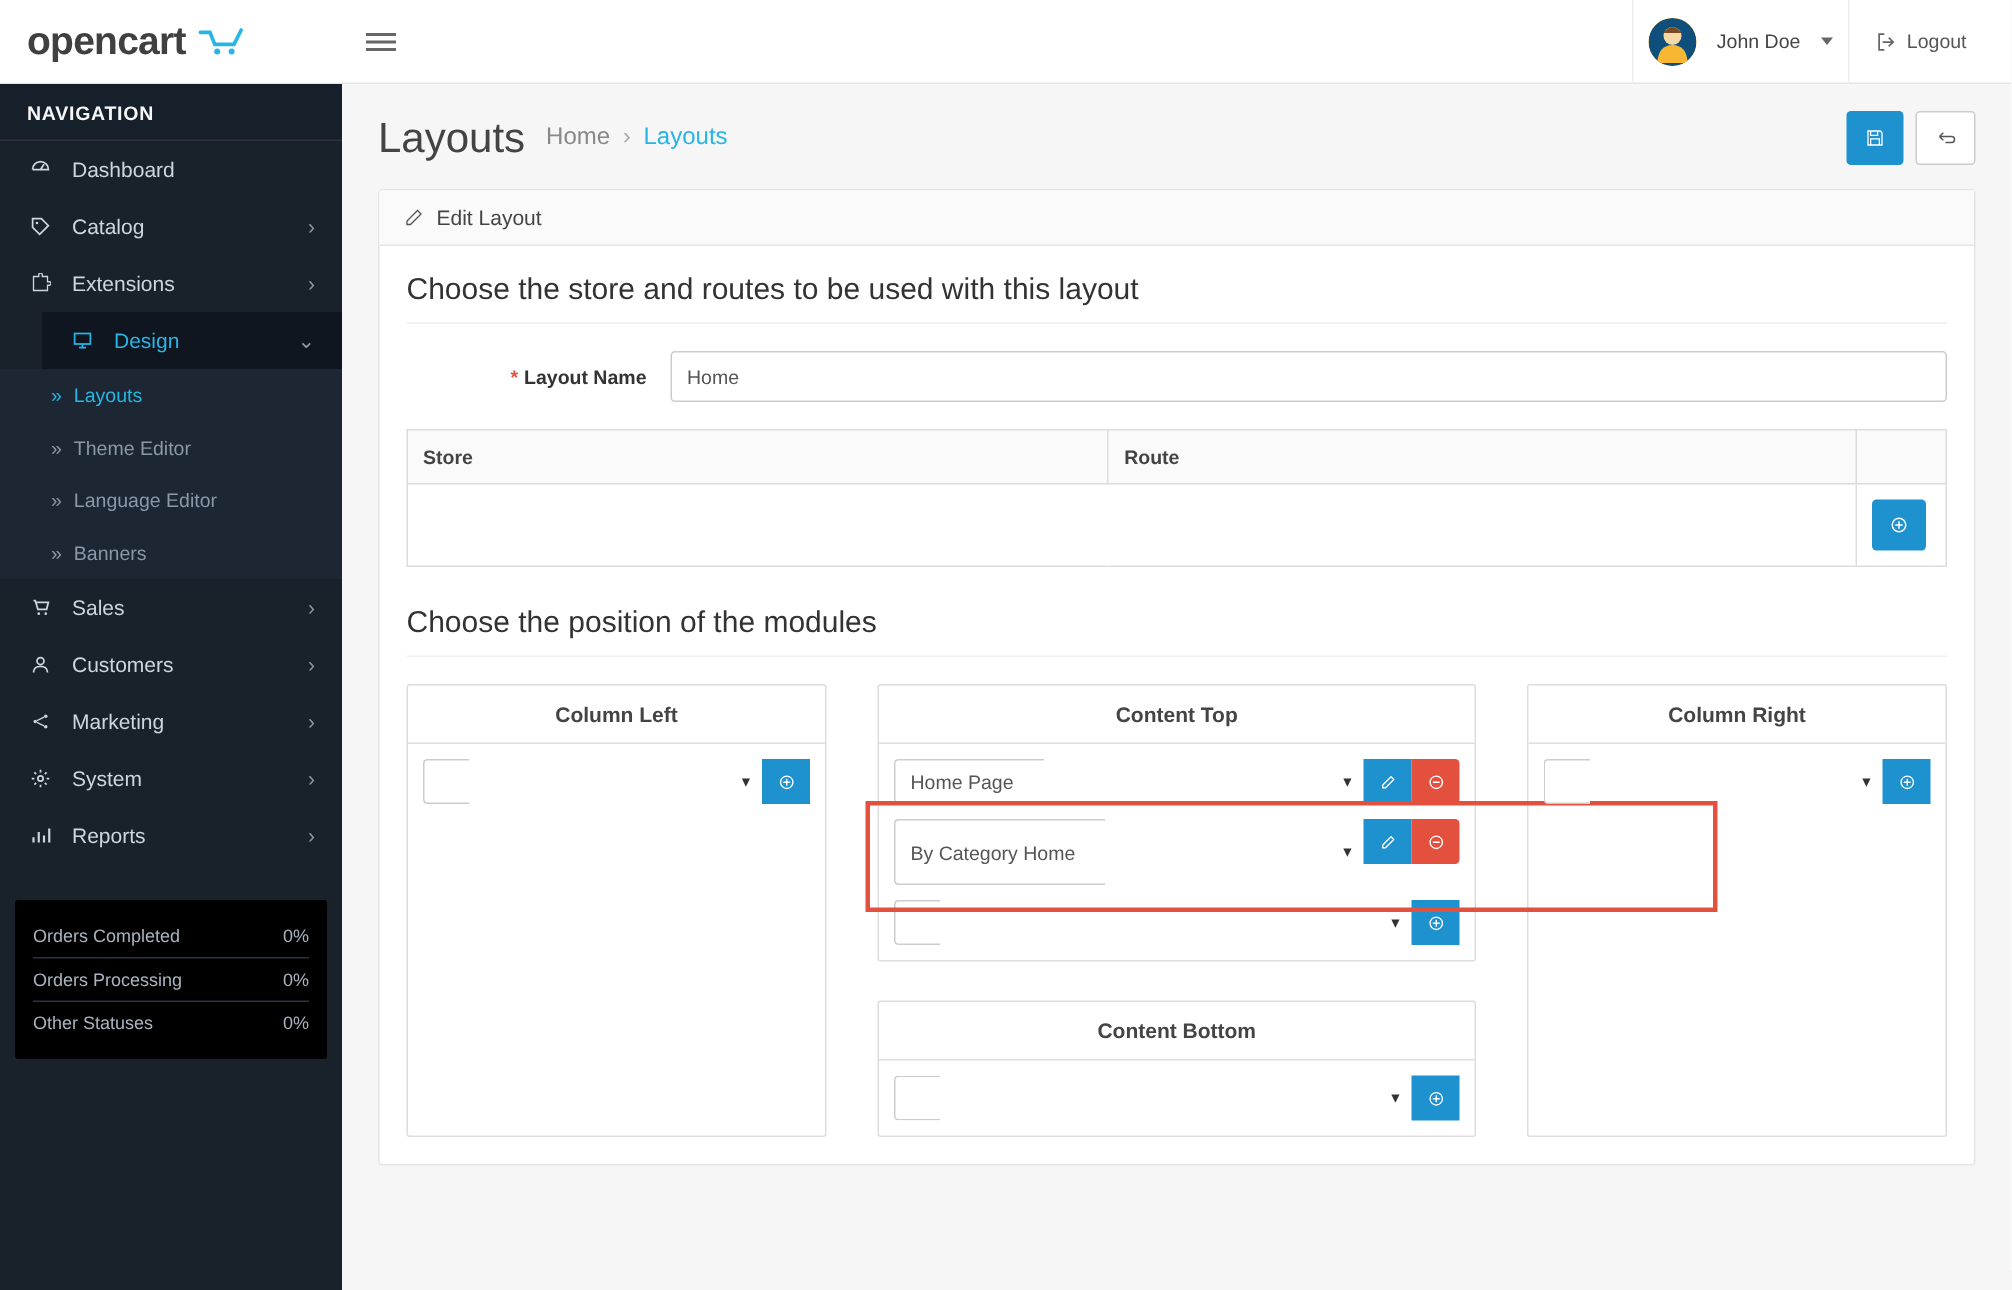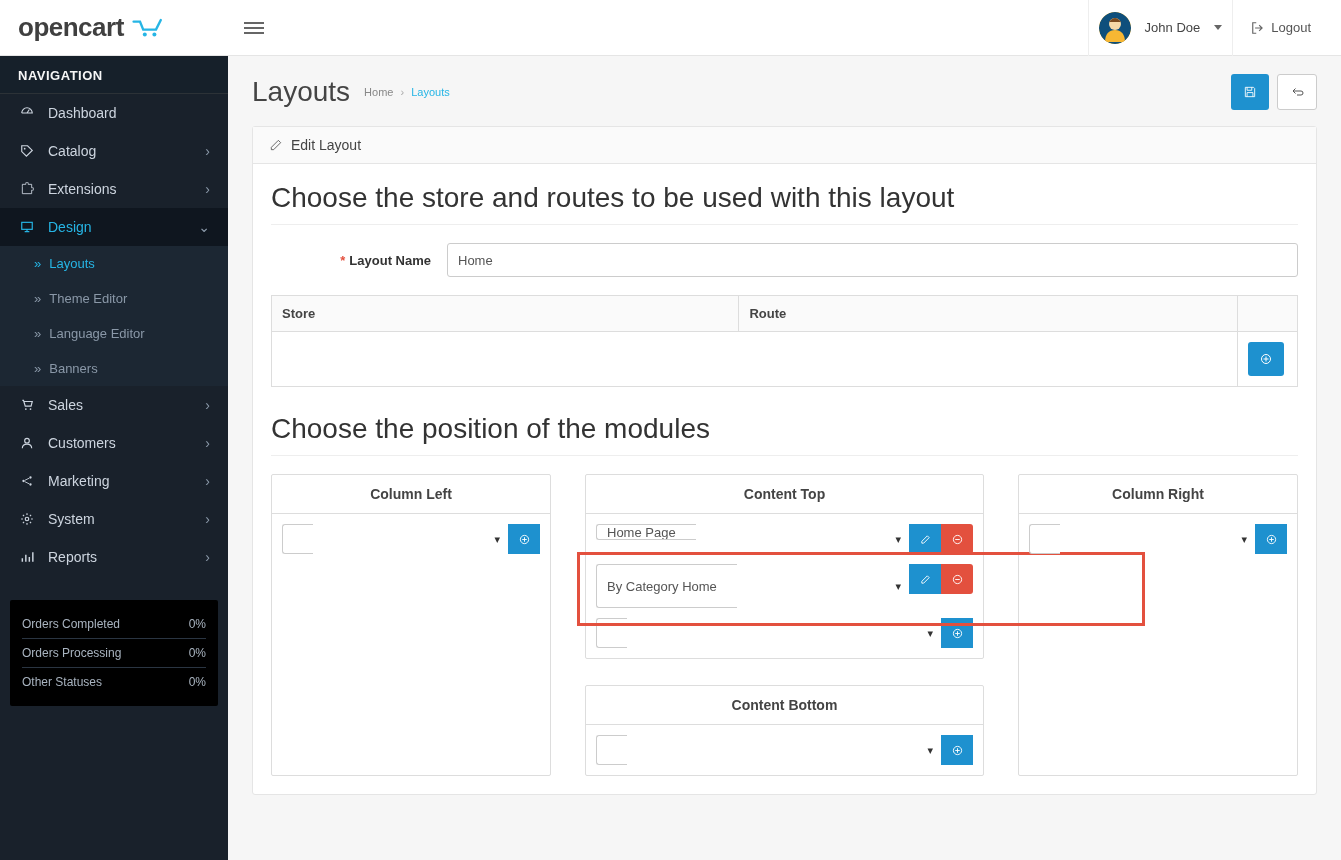--- a/index.html
+++ b/index.html
@@ -17,50 +17,50 @@
 .user-area { display: flex; align-items: center; gap: 14px; padding: 10px 10px; border-left: 1px solid #eee; height: 56px; cursor: pointer; }
 .avatar { width: 32px; height: 32px; border-radius: 50%; background: #f4b942; display: flex; align-items: center; justify-content: center; overflow: hidden; }
 .caret-down { width: 0; height: 0; border-left: 4px solid transparent; border-right: 4px solid transparent; border-top: 5px solid #666; }
 .logout-area { display: flex; align-items: center; gap: 6px; padding: 12px 18px; border-left: 1px solid #eee; height: 56px; cursor: pointer; color: #555; }
 
 
 .container { display: flex; min-height: calc(100vh - 56px); }
 .sidebar { width: 228px; background: #19212b; color: #fff; }
 .nav-header { padding: 12px 18px 10px; font-size: 13px; font-weight: 600; color: #f6f6f6; letter-spacing: 0.5px; background: #16202a; border-bottom: 1px solid #2c3237; }
 .nav-item { display: flex; align-items: center; padding: 11px 18px; color: #cdd5df; cursor: pointer; font-size: 14px; position: relative; }
-.nav-item.active-group { background: #0f161f; color: #26b5e5; }
+.nav-item.active-group { background: #0f161f; color: #26b5e5; margin-left: 28px; }
 .nav-icon { width: 18px; margin-right: 12px; display: inline-flex; justify-content: center; color: inherit; }
 .nav-arrow { margin-left: auto; color: #8a98a8; }
 .submenu { background: #1c2733; }
 .sub-item { padding: 10px 18px 10px 34px; color: #8a98a8; font-size: 13px; cursor: pointer; display: flex; align-items: center; gap: 8px; }
 .sub-item.active { color: #26b5e5; }
 
 .stats-box { margin: 24px 10px; background: #000000; border-radius: 2px; padding: 10px 12px; }
 .stat-row { display: flex; justify-content: space-between; padding: 7px 0; color: #a9b4c0; font-size: 12px; border-bottom: 1px solid #2a3542; }
 .stat-row:last-child { border-bottom: none; }
 
 
 .main { flex: 1; padding: 18px 24px; }
 .page-head { display: flex; align-items: center; margin-bottom: 16px; }
 .page-title { font-size: 28px; font-weight: 300; color: #444; margin-right: 14px; }
-.breadcrumb { color: #888; font-size: 11px; text-align: center; }
+.breadcrumb { color: #888; font-size: 16px; text-align: center; }
 .breadcrumb a { color: #26b5e5; text-decoration: none; }
 .breadcrumb .sep { margin: 0 4px; color: #aaa; }
 .head-actions { margin-left: auto; display: flex; gap: 8px; }
 .btn { display: inline-flex; align-items: center; justify-content: center; height: 36px; min-width: 38px; padding: 0 12px; border-radius: 3px; border: none; cursor: pointer; font-size: 14px; }
 .btn-primary { background: #1e91cf; color: #fff; }
 .btn-default { background: #fff; color: #555; border: 1px solid #ccc; }
 .btn-danger { background: #e3503e; color: #fff; }
 .btn-sm { height: 30px; min-width: 32px; padding: 0 8px; }
 
 .panel { border: 1px solid #e5e5e5; border-radius: 3px; background: #fff; }
 .panel-heading { padding: 10px 16px; border-bottom: 1px solid #e5e5e5; background: #fafafa; display: flex; align-items: center; gap: 8px; font-size: 14px; color: #444; }
 .panel-body { padding: 18px; }
 
-.section-title { font-size: 28px; font-weight: 400; color: #333; padding-bottom: 10px; border-bottom: 1px solid #eee; margin-bottom: 18px; }
+.section-title { font-size: 20px; font-weight: 400; color: #333; padding-bottom: 10px; border-bottom: 1px solid #eee; margin-bottom: 18px; }
 
 .form-row { display: flex; align-items: center; margin-bottom: 18px; }
 .form-label { width: 176px; text-align: right; padding-right: 16px; font-size: 13px; color: #333; font-weight: 600; }
 .required-star { color: #e3503e; margin-right: 4px; }
 .form-control { flex: 1; height: 34px; border: 1px solid #ccc; border-radius: 3px; padding: 0 10px; font-size: 13px; color: #555; background: #fff; }
 select.form-control { appearance: none; -webkit-appearance: none; background-image: none; padding-right: 20px; }
 .select-wrap { position: relative; width: 100%; }
 .select-wrap::after { content: "▾"; position: absolute; right: 8px; top: 50%; transform: translateY(-50%); pointer-events: none; color: #333; font-size: 11px; }
 
 .routes-table { width: 100%; border: 1px solid #ddd; border-collapse: collapse; }
@@ -336,21 +336,21 @@
                   </button>
               </div>
             </div>
           </div>
 
           <div class="wide-wrap" style="flex:1;max-width:510px">
             <div class="pos-col wide">
               <div class="pos-head">Content Top</div>
               <div class="pos-body">
                 <div class="mod-row">
-                  <div class="select-wrap"><select class="form-control" style="height:16px;border-right:0"><option>Home Page</option></select></div>
+                  <div class="select-wrap"><select class="form-control" style="height:30px;border-right:0"><option>Home Page</option></select></div>
                   <button class="btn btn-primary btn-sm" style="border-radius:0">
                       <svg width="11" height="11" viewBox="0 0 24 24">
                         <path d="M4 20 L4 16 L16 4 L20 8 L8 20 Z" stroke="#fff" stroke-width="2" fill="none"></path>
                       </svg>
                     </button>
                   <button class="btn btn-danger btn-sm">
                       <svg width="11" height="11" viewBox="0 0 24 24">
                         <circle cx="12" cy="12" r="9" stroke="#fff" stroke-width="2" fill="none"></circle>
                         <path d="M7 12 L17 12" stroke="#fff" stroke-width="2"></path>
                       </svg>

